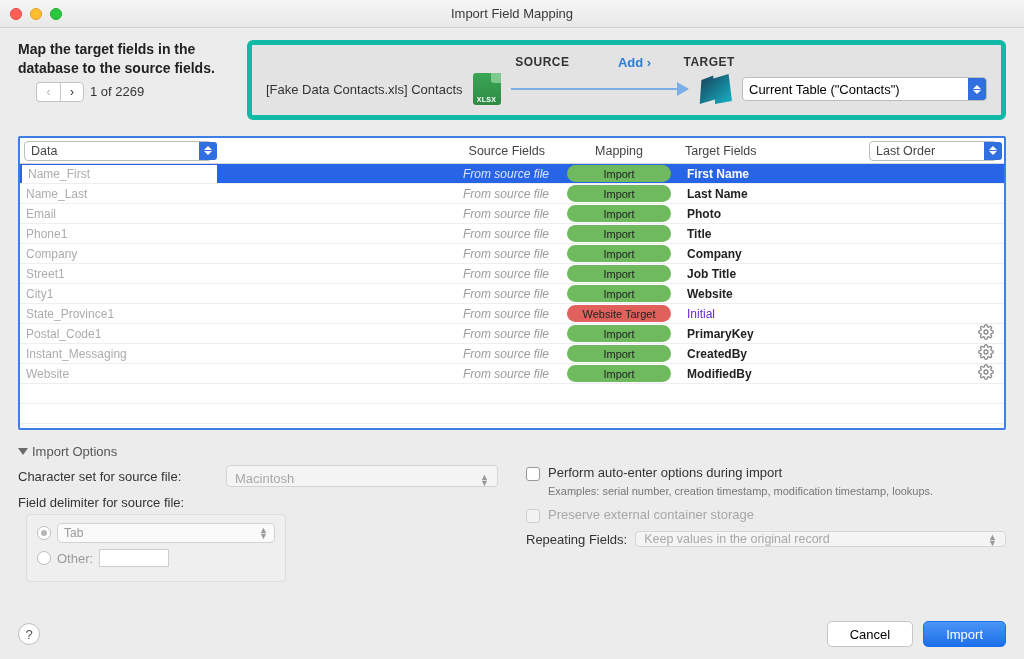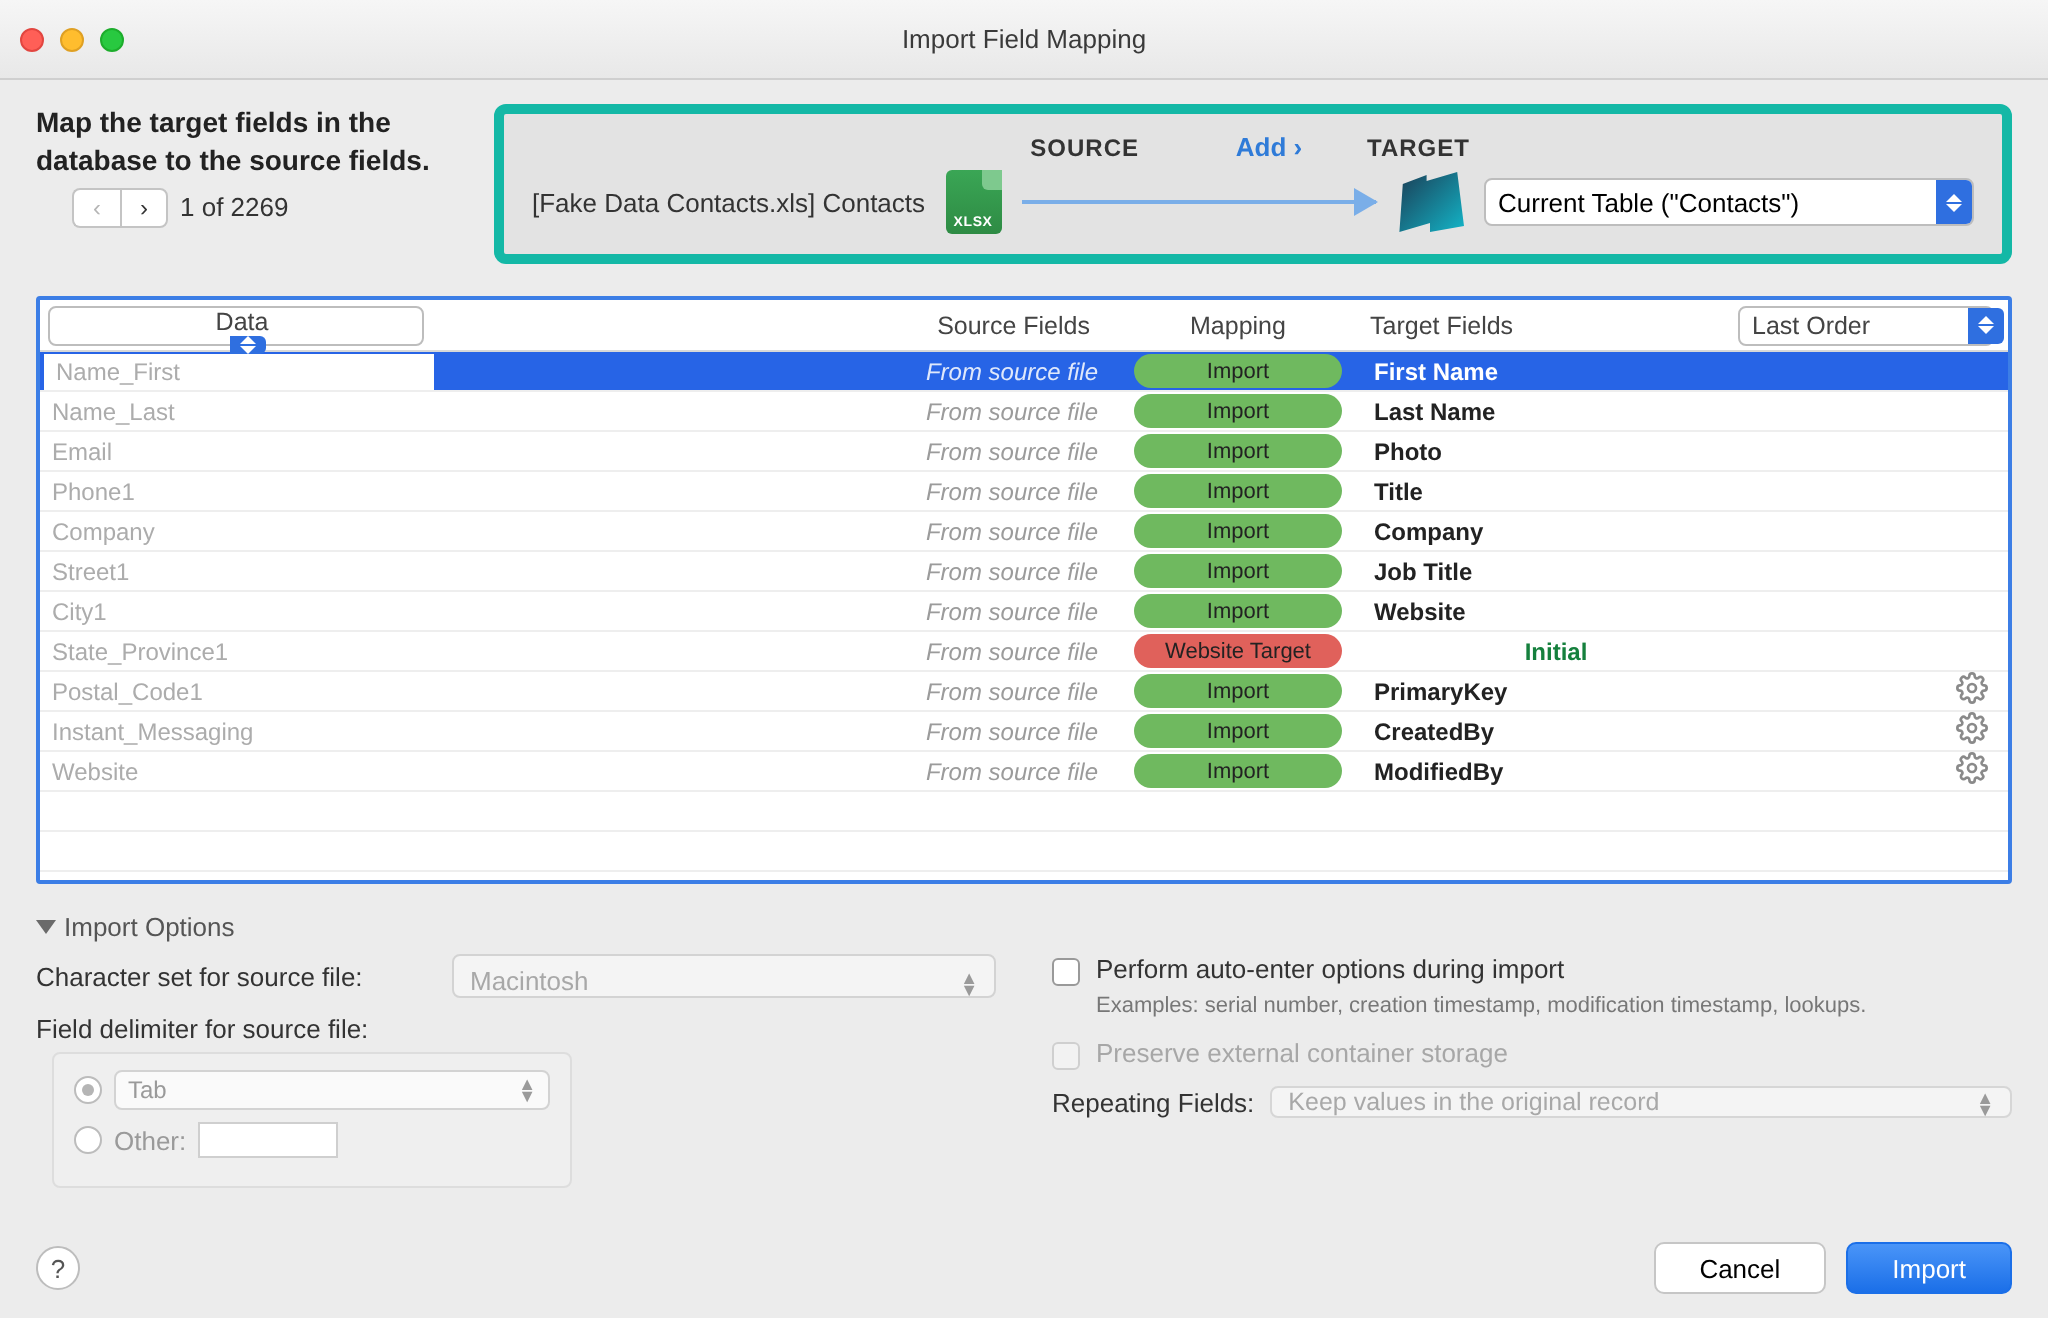--- a/index.html
+++ b/index.html
@@ -1,18 +1,18 @@
 <!DOCTYPE html>
 <html><head>
 <meta charset="utf-8">
 <style>
 * { box-sizing: border-box; margin: 0; padding: 0; font-family: -apple-system, "Helvetica Neue", Arial, sans-serif; }
 body { background: #ececec; width: 1024px; height: 659px; overflow: hidden; }
 
-.titlebar { height: 40px; background: linear-gradient(#f6f6f6,#e8e8e8); border-bottom: 1px solid #cfcfcf; display:flex; align-items:center; padding:0 10px; position:relative;}
+.titlebar { height: 28px; background: linear-gradient(#f6f6f6,#e8e8e8); border-bottom: 1px solid #cfcfcf; display:flex; align-items:center; padding:0 10px; position:relative;}
 .traffic { display:flex; gap:8px; }
 .tl { width:12px; height:12px; border-radius:50%; }
 .tl.red{background:#ff5f57;border:1px solid #e24640;}
 .tl.yel{background:#ffbd2e;border:1px solid #dfa023;}
 .tl.grn{background:#28c940;border:1px solid #1dad2c;}
 .title { position:absolute; left:0; right:0; text-align:center; font-size:13px; color:#3a3a3a; }
 
 .top-area{ display:flex; padding:12px 18px 8px 18px; gap:14px; }
 .instr { width:215px; font-size:14px; font-weight:600; color:#222; line-height:1.35; }
 .srcbox { flex:1; background:#e3e3e3; border:5px solid #14b8a6; border-radius:6px; padding:8px 14px 10px 14px; display:flex; flex-direction:column; gap:2px;}
@@ -36,41 +36,41 @@
 .pager{ display:flex; align-items:center; gap:6px; margin:4px 0 0 18px; font-size:13px; color:#333;}
 .pager .btn{ width:24px; height:20px; background:#fff; border:1px solid #c4c4c4; border-radius:4px; display:flex;align-items:center;justify-content:center;font-size:12px;}
 .pager .btn.disabled{color:#b5b5b5;}
 .pager .seg{display:flex;}
 .pager .seg .btn:first-child{border-radius:4px 0 0 4px;border-right:none;}
 .pager .seg .btn:last-child{border-radius:0 4px 4px 0;}
 
 .tablewrap{ margin:8px 18px 0 18px; border:2px solid #3c7ee6; border-radius:2px; background:#fff; }
 .thead{ display:flex; height:26px; border-bottom:1px solid #d8d8d8; font-size:12.5px; color:#444; align-items:center;}
 .thead .c1{width:195px;padding-left:4px;}
-.thead .c1 .sel{width:188px;height:20px;border:1px solid #bdbdbd;border-radius:4px;background:#fff;display:flex;align-items:center;justify-content:space-between;padding-left:6px;font-size:12.5px;flex-direction:column;}
+.thead .c1 .sel{width:188px;height:20px;border:1px solid #bdbdbd;border-radius:4px;background:#fff;display:flex;align-items:center;justify-content:space-between;padding-left:6px;font-size:12.5px;}
 .thead .c2{flex:1;text-align:right;padding-right:14px;}
 .thead .c3{width:120px;text-align:center;}
 .thead .c4{width:190px;padding-left:6px;}
 .thead .c5{width:135px;}
 .thead .c5 .sel{width:128px;height:20px;border:1px solid #bdbdbd;border-radius:4px;background:#fff;display:flex;align-items:center;justify-content:space-between;padding-left:6px;font-size:12.5px;}
 
 .tbody{height:264px;overflow:auto;}
 .row{display:flex;height:20px;align-items:center;border-bottom:1px solid #eee;font-size:12px;}
 .row.selected{background:#2764e6;color:#fff;}
 .row .d1{width:195px;padding-left:6px;color:#acacac;font-style:normal;}
 .row.selected .d1{background:#fff;color:#acacac;margin:1px 0 1px 2px;height:18px;display:flex;align-items:center;}
 .row .d2{flex:1;text-align:right;padding-right:10px;color:#9b9b9b;font-style:italic;}
 .row.selected .d2{color:#dfe8fb;}
 .row .d3{width:120px;display:flex;justify-content:center;}
 .pill{width:104px;height:17px;border-radius:9px;display:flex;align-items:center;justify-content:center;font-size:11px;color:#222;}
 .pill.green{background:#6fb95f;}
 .pill.red{background:#e0615b;}
 .row .d4{width:190px;padding-left:8px;font-weight:600;color:#222;}
 .row.selected .d4{color:#fff;}
-.row .d4.muted{color:#15803d;font-weight:700;text-align:center;}
+.row .d4.muted{color:#6d28d9;font-weight:400;}
 .row .d5{width:135px;display:flex;justify-content:flex-end;padding-right:10px;}
 .gear{width:16px;height:16px;color:#8a8a8a;}
 
 .section-label{margin:14px 0 6px 18px;font-size:13px;color:#555;display:flex;align-items:center;gap:4px;}
 .section-label .tri{display:inline-block;border-left:5px solid transparent;border-right:5px solid transparent;border-top:7px solid #6a6a6a;}
 
 .options{display:flex;padding:0 18px;gap:28px;font-size:13px;color:#333;}
 .opt-left{width:480px;}
 .opt-row{display:flex;align-items:center;gap:8px;margin-bottom:8px;}
 .opt-row label{width:200px;}

